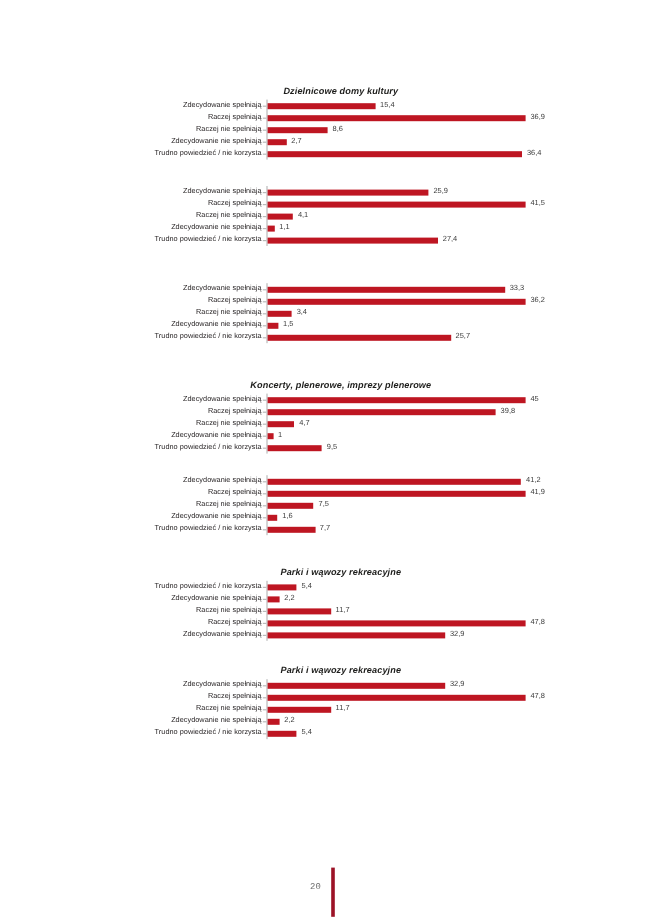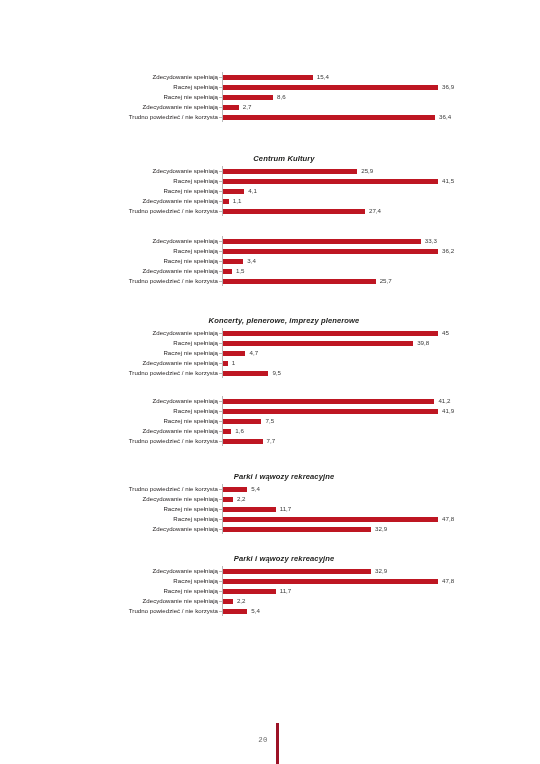--- a/index.html
+++ b/index.html
@@ -136,20 +136,21 @@
     height: 41px;
     background: #9c1226;
   }
 </style>
 </head>
 <body>
 
 <div id="page">
   <div id="charts">
       <div class="chart-block" style="top: 70px;">
+        <div class="chart-title">Dzielnicowe domy kultury</div>
         <div class="plot">
           <div class="axis-line"></div>
           <div class="row">
             <div class="row-label">Zdecydowanie spełniają</div>
             <div class="tick"></div>
             <div class="bar-wrap">
               <div class="bar" style="width: 89.729px; background: rgb(190, 22, 34);"></div>
               <div class="bar-value" style="left: 93.729px;">15,4</div>
             </div>
           </div>
@@ -181,21 +182,20 @@
             <div class="row-label">Trudno powiedzieć / nie korzysta</div>
             <div class="tick"></div>
             <div class="bar-wrap">
               <div class="bar" style="width: 212.087px; background: rgb(190, 22, 34);"></div>
               <div class="bar-value" style="left: 216.087px;">36,4</div>
             </div>
           </div>
         </div>
       </div>
       <div class="chart-block" style="top: 153px;">
-        <div class="chart-title">Centrum Kultury</div>
         <div class="plot">
           <div class="axis-line"></div>
           <div class="row">
             <div class="row-label">Zdecydowanie spełniają</div>
             <div class="tick"></div>
             <div class="bar-wrap">
               <div class="bar" style="width: 134.181px; background: rgb(190, 22, 34);"></div>
               <div class="bar-value" style="left: 138.181px;">25,9</div>
             </div>
           </div>

